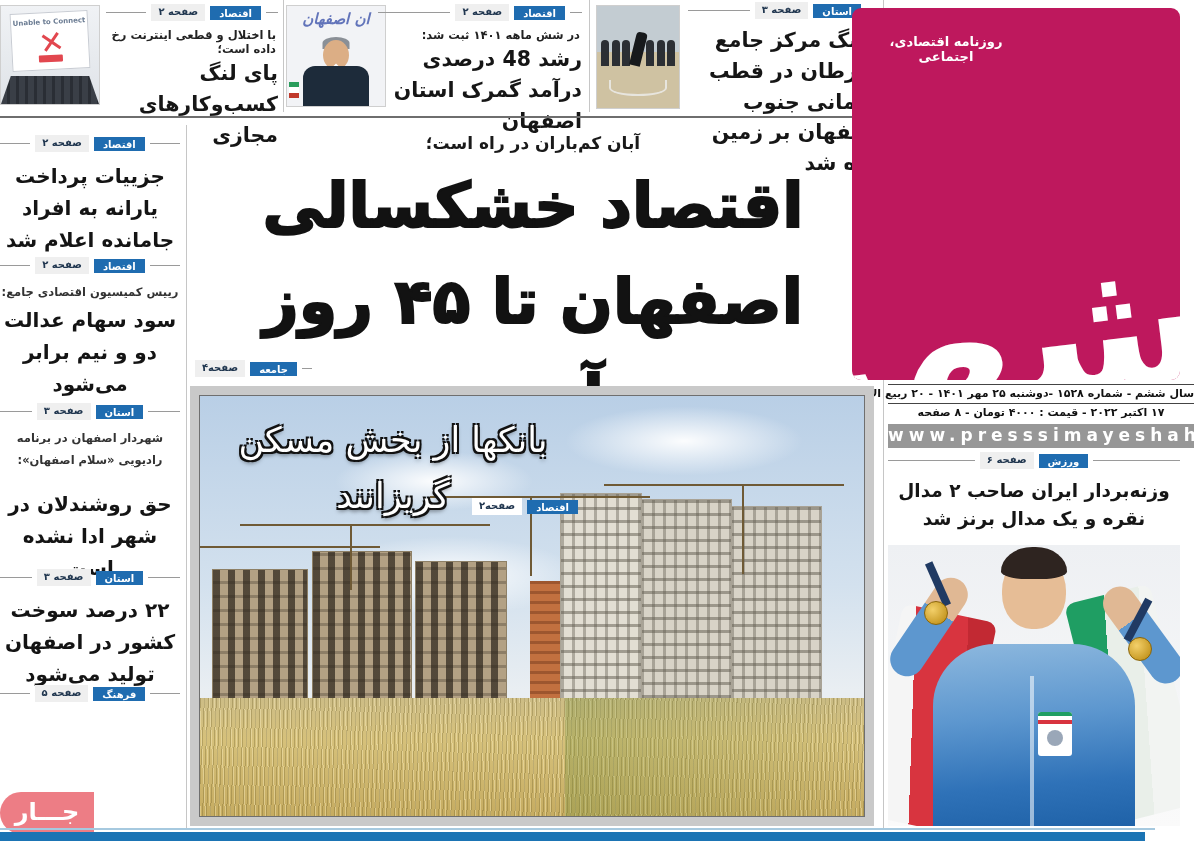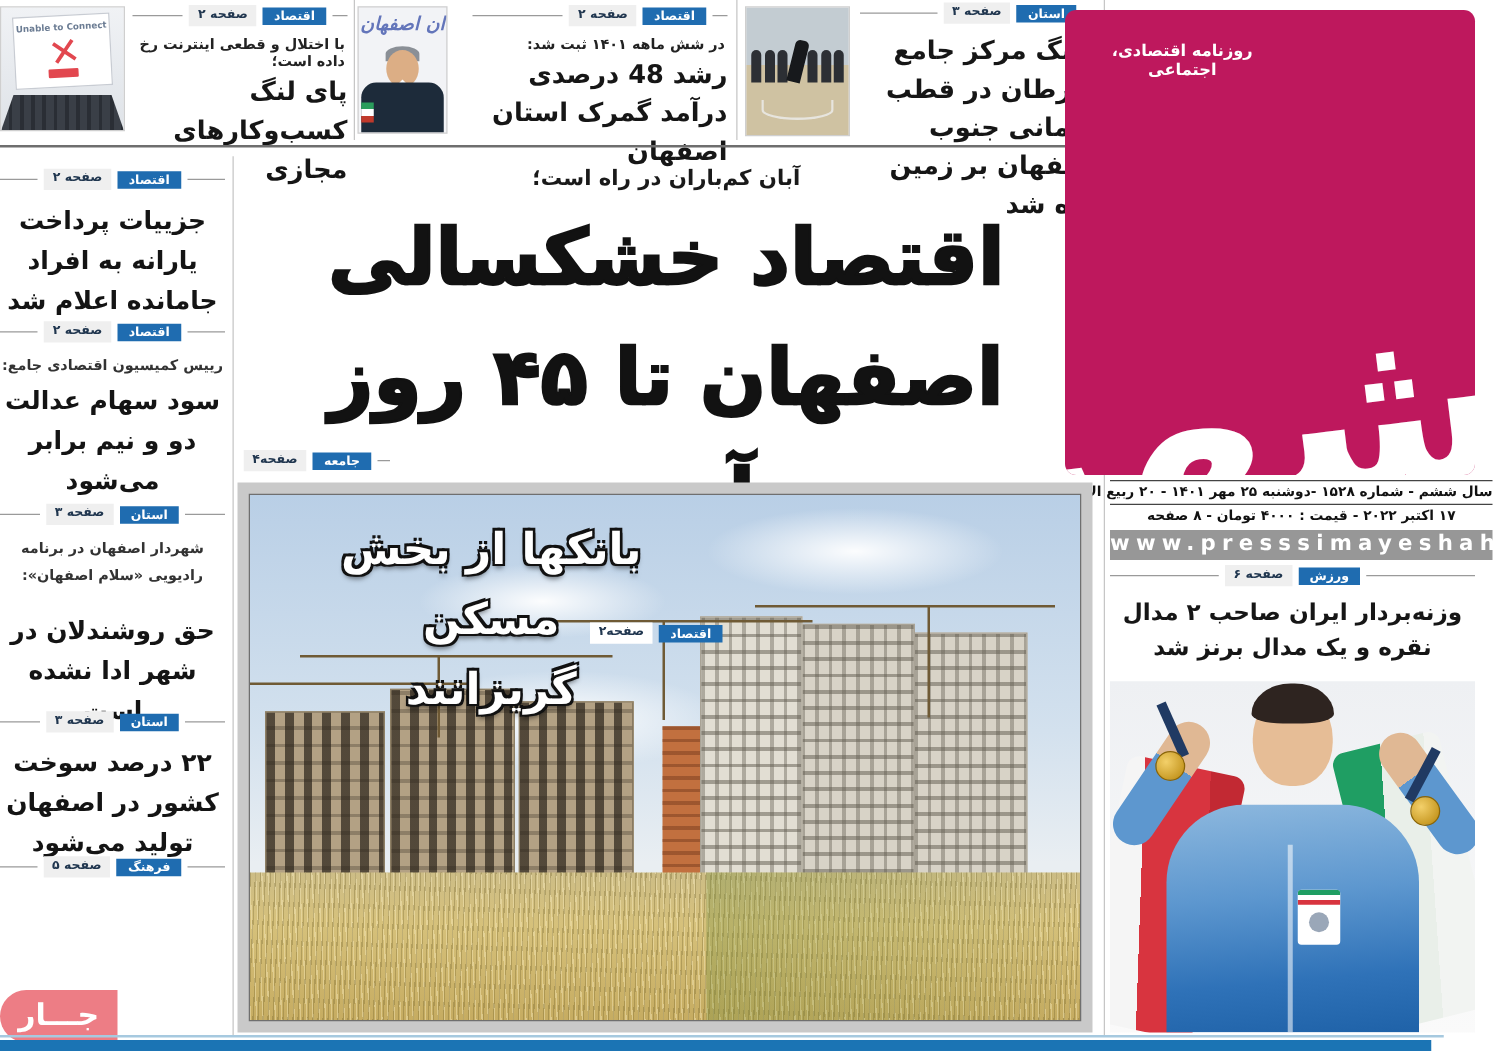--- a/index.html
+++ b/index.html
@@ -73,21 +73,21 @@
   .tower.orange { background:repeating-linear-gradient(to bottom, rgba(120,60,30,.5) 0 3px, transparent 3px 10px), #c2703f; }
   .crane-jib { position:absolute; height:2px; background:#6f5a35; }
   .crane-mast { position:absolute; width:2px; background:#6f5a35; }
   .grass { position:absolute; bottom:0; right:0; left:0; height:118px;
     background:
       repeating-linear-gradient(93deg, rgba(110,95,40,.32) 0 1px, transparent 1px 4px),
       repeating-linear-gradient(87deg, rgba(255,243,200,.38) 0 1px, transparent 1px 5px),
       linear-gradient(180deg,#cdbd86 0%,#d6c17b 35%,#c6ac61 100%);
   }
   .grass-green { position:absolute; bottom:0; right:0; width:45%; height:118px; background:linear-gradient(90deg, rgba(110,140,60,.30), rgba(110,140,60,0)); }
-  .photo-title { position:absolute; top:16px; left:18px; width:350px; text-align:center; color:#fff; font-weight:bold; font-size:35px; line-height:1.6;
+  .photo-title { position:absolute; top:16px; left:18px; width:350px; text-align:center; color:#fff; font-weight:normal; font-size:35px; line-height:1.6;
     text-shadow:-2px -2px 0 #111, 2px -2px 0 #111, -2px 2px 0 #111, 2px 2px 0 #111, 0 3px 4px rgba(0,0,0,.5); }
   .photo-badge { position:absolute; top:102px; left:258px; width:120px; }
   .photo-badge .page-chip { background:#fff; }
 
   
   .sidebar { position:absolute; top:125px; right:1020px; width:180px; height:705px; }
   .sb-item { position:absolute; right:0; left:0; }
   .sb-title { font-size:20px; font-weight:bold; color:#141414; text-align:center; line-height:1.6; margin-top:8px; }
   .sb-kicker { font-size:11.5px; font-weight:bold; color:#333; text-align:center; line-height:1.9; margin-top:8px; }
 
@@ -138,21 +138,21 @@
         <span class="section-chip">اقتصاد</span>
         <span class="page-chip">صفحه ۲</span>
         <span class="rule grow"></span>
       </div>
       <div class="kicker">با اختلال و قطعی اینترنت رخ داده است؛</div>
       <div class="headline">پای لنگ کسب‌وکارهای مجازی</div>
     </div>
   </div>
 
   <div class="top-art" style="right:618px; width:296px;">
-    <div class="top-img portrait" style="width:72px; height:102px;">
+    <div class="top-img portrait" style="width:100px; height:102px;">
       <div class="pt-callig">ان اصفهان</div>
       <div class="pt-hair"></div>
       <div class="pt-head"></div>
       <div class="pt-collar"></div>
       <div class="pt-body"></div>
       <div class="pt-flag"></div>
     </div>
     <div class="txt" style="right:0; left:92px;">
       <div class="badge-row">
         <span class="rule" style="width:12px"></span>

